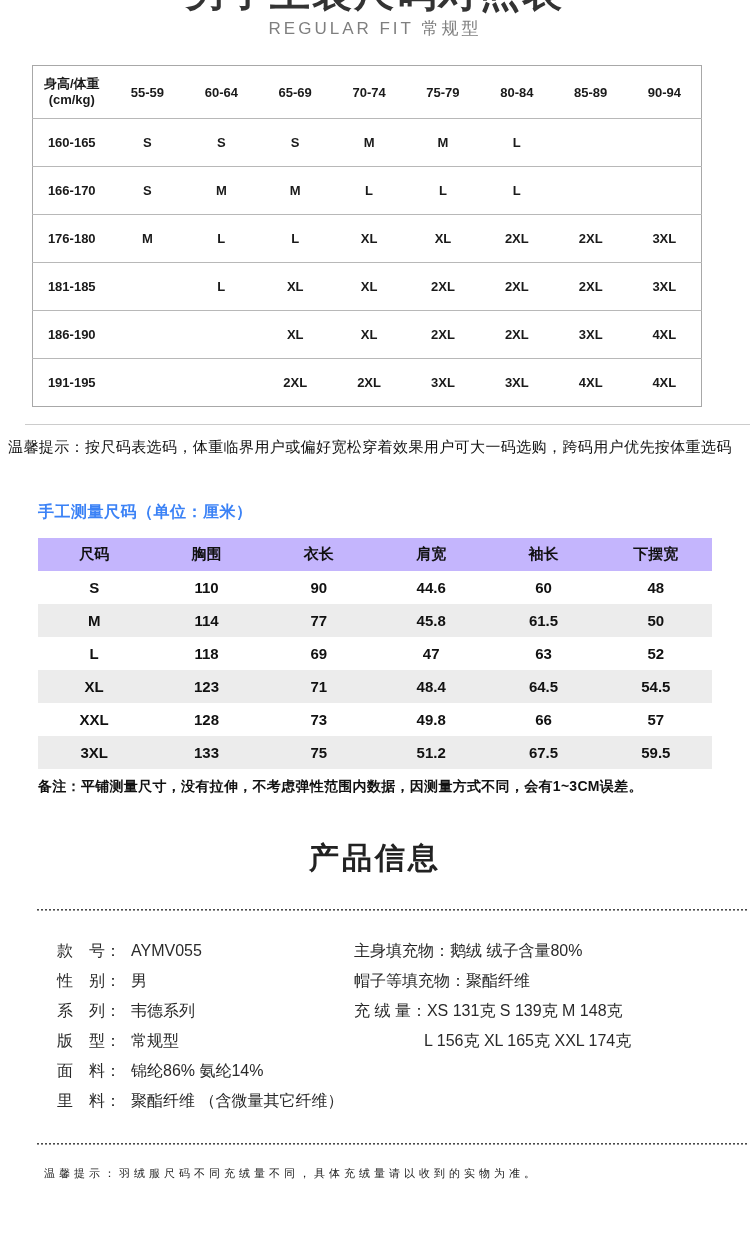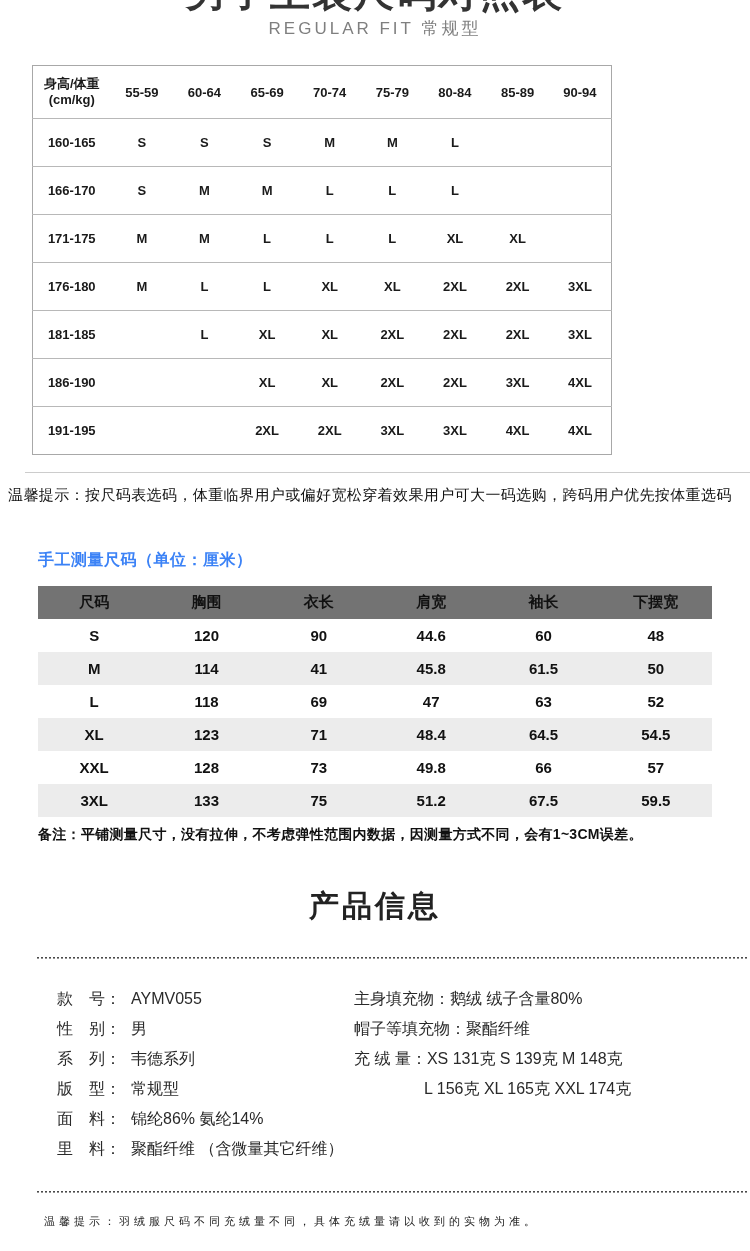--- a/index.html
+++ b/index.html
@@ -16,21 +16,21 @@
     letter-spacing:2px;white-space:nowrap;
   }
   .page-subtitle{
     margin-top:7px;text-align:center;
     font-size:17px;line-height:20px;color:#7f7f7f;
     letter-spacing:3px;font-weight:500;white-space:nowrap;
   }
   
   .size-chart{
     margin:26px 0 0 32px;
-    width:580px;border-collapse:collapse;table-layout:fixed;
+    width:670px;border-collapse:collapse;table-layout:fixed;
     border:1px solid #a8a8a8;
     font-size:13px;font-weight:bold;color:#1a1a1a;
   }
   .size-chart th,.size-chart td{
     text-align:center;vertical-align:middle;padding:0;
     border-top:1px solid #b8b8b8;
   }
   .size-chart thead th{border-top:none;height:52px;}
   .size-chart tbody th,.size-chart tbody td{height:47px;font-weight:bold;}
   .size-chart col.first{width:78px;}
@@ -50,21 +50,21 @@
     margin:45px 0 0 38px;
     font-size:16px;font-weight:bold;color:#3b82f6;letter-spacing:0.5px;
   }
   .measure-table{
     margin:15px 0 0 38px;width:674px;border-collapse:collapse;table-layout:fixed;
     font-size:15px;font-weight:bold;color:#111;
   }
   .measure-table th,.measure-table td{
     height:33px;text-align:center;vertical-align:middle;padding:0;
   }
-  .measure-table thead tr{background:#737373;border-radius:16px;}
+  .measure-table thead tr{background:#c4b5fd;border-radius:16px;}
   .measure-table tbody tr:nth-child(even){background:#ececec;}
   .measure-note{
     margin:9px 0 0 38px;
     font-size:14px;font-weight:bold;color:#111;letter-spacing:0.3px;
     white-space:nowrap;
   }
   
   .product-title{
     margin-top:42px;text-align:center;
     font-size:30px;font-weight:bold;color:#222;letter-spacing:3px;
@@ -142,31 +142,20 @@
       <td>S</td>
       <td>M</td>
       <td>M</td>
       <td>L</td>
       <td>L</td>
       <td>L</td>
       <td></td>
       <td></td>
     </tr>
     <tr>
-      <th>171-175</th>
-      <td>M</td>
-      <td>M</td>
-      <td>L</td>
-      <td>L</td>
-      <td>L</td>
-      <td>XL</td>
-      <td>XL</td>
-      <td></td>
-    </tr>
-    <tr>
       <th>176-180</th>
       <td>M</td>
       <td>L</td>
       <td>L</td>
       <td>XL</td>
       <td>XL</td>
       <td>2XL</td>
       <td>2XL</td>
       <td>3XL</td>
     </tr>
@@ -219,30 +208,30 @@
       <th>胸围</th>
       <th>衣长</th>
       <th>肩宽</th>
       <th>袖长</th>
       <th>下摆宽</th>
     </tr>
   </thead>
   <tbody>
     <tr>
       <td>S</td>
-      <td>120</td>
+      <td>110</td>
       <td>90</td>
       <td>44.6</td>
       <td>60</td>
       <td>48</td>
     </tr>
     <tr>
       <td>M</td>
       <td>114</td>
-      <td>41</td>
+      <td>77</td>
       <td>45.8</td>
       <td>61.5</td>
       <td>50</td>
     </tr>
     <tr>
       <td>L</td>
       <td>118</td>
       <td>69</td>
       <td>47</td>
       <td>63</td>

